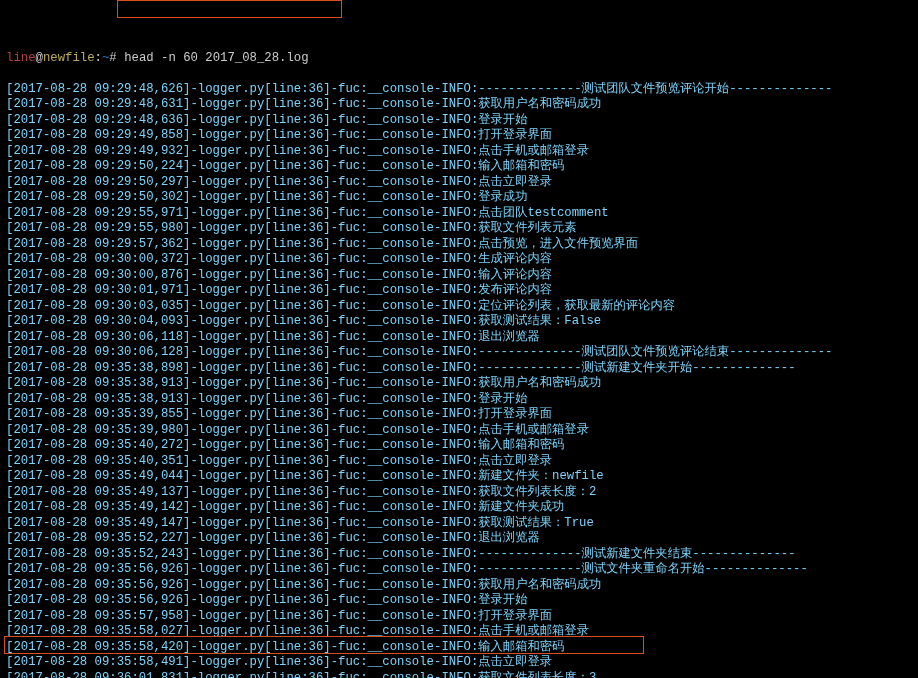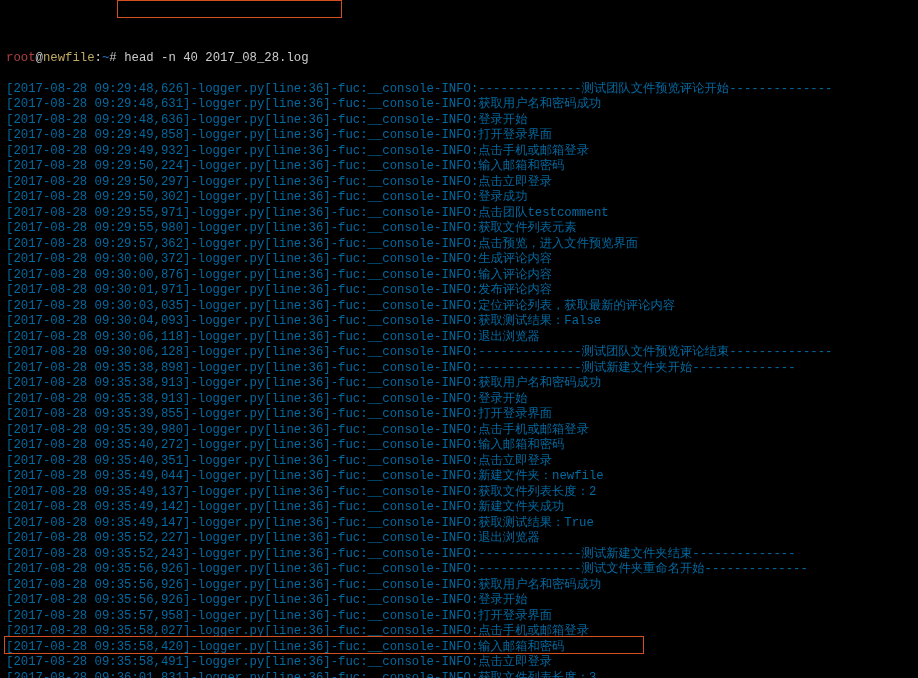--- a/index.html
+++ b/index.html
@@ -19,21 +19,21 @@
     white-space: pre;
     position: relative;
   }
   .prompt-user { color: #b04040; }
   .prompt-at { color: #cccccc; }
   .prompt-host { color: #c0aa60; }
   .prompt-colon { color: #cccccc; }
   .prompt-path { color: #3070c0; }
   .prompt-hash { color: #cccccc; }
   .cmd { color: #cccccc; }
-  .logline { color: #0369a1; }
+  .logline { color: #7dd3fc; }
   .box1 {
     position: absolute;
     border: 1.5px solid #d55020;
     left: 117px;
     top: 0px;
     width: 223px;
     height: 16px;
     pointer-events: none;
   }
   .box2 {
@@ -45,17 +45,17 @@
     height: 16px;
     pointer-events: none;
   }
 </style>
 </head>
 <body>
 
 <div class="terminal">
 <div class="box1"></div>
 <div class="box2"></div>
-<div><span class="prompt-user">root</span><span class="prompt-at">@</span><span class="prompt-host">newfile</span><span class="prompt-colon">:</span><span class="prompt-path">~</span><span class="prompt-hash"># </span><span class="cmd">head -n 40 2017_08_28.log</span></div>
+<div><span class="prompt-user">line</span><span class="prompt-at">@</span><span class="prompt-host">newfile</span><span class="prompt-colon">:</span><span class="prompt-path">~</span><span class="prompt-hash"># </span><span class="cmd">head -n 60 2017_08_28.log</span></div>
 <div id="log-container"><div class="logline">[2017-08-28 09:29:48,626]-logger.py[line:36]-fuc:__console-INFO:--------------测试团队文件预览评论开始--------------</div><div class="logline">[2017-08-28 09:29:48,631]-logger.py[line:36]-fuc:__console-INFO:获取用户名和密码成功</div><div class="logline">[2017-08-28 09:29:48,636]-logger.py[line:36]-fuc:__console-INFO:登录开始</div><div class="logline">[2017-08-28 09:29:49,858]-logger.py[line:36]-fuc:__console-INFO:打开登录界面</div><div class="logline">[2017-08-28 09:29:49,932]-logger.py[line:36]-fuc:__console-INFO:点击手机或邮箱登录</div><div class="logline">[2017-08-28 09:29:50,224]-logger.py[line:36]-fuc:__console-INFO:输入邮箱和密码</div><div class="logline">[2017-08-28 09:29:50,297]-logger.py[line:36]-fuc:__console-INFO:点击立即登录</div><div class="logline">[2017-08-28 09:29:50,302]-logger.py[line:36]-fuc:__console-INFO:登录成功</div><div class="logline">[2017-08-28 09:29:55,971]-logger.py[line:36]-fuc:__console-INFO:点击团队testcomment</div><div class="logline">[2017-08-28 09:29:55,980]-logger.py[line:36]-fuc:__console-INFO:获取文件列表元素</div><div class="logline">[2017-08-28 09:29:57,362]-logger.py[line:36]-fuc:__console-INFO:点击预览，进入文件预览界面</div><div class="logline">[2017-08-28 09:30:00,372]-logger.py[line:36]-fuc:__console-INFO:生成评论内容</div><div class="logline">[2017-08-28 09:30:00,876]-logger.py[line:36]-fuc:__console-INFO:输入评论内容</div><div class="logline">[2017-08-28 09:30:01,971]-logger.py[line:36]-fuc:__console-INFO:发布评论内容</div><div class="logline">[2017-08-28 09:30:03,035]-logger.py[line:36]-fuc:__console-INFO:定位评论列表，获取最新的评论内容</div><div class="logline">[2017-08-28 09:30:04,093]-logger.py[line:36]-fuc:__console-INFO:获取测试结果：False</div><div class="logline">[2017-08-28 09:30:06,118]-logger.py[line:36]-fuc:__console-INFO:退出浏览器</div><div class="logline">[2017-08-28 09:30:06,128]-logger.py[line:36]-fuc:__console-INFO:--------------测试团队文件预览评论结束--------------</div><div class="logline">[2017-08-28 09:35:38,898]-logger.py[line:36]-fuc:__console-INFO:--------------测试新建文件夹开始--------------</div><div class="logline">[2017-08-28 09:35:38,913]-logger.py[line:36]-fuc:__console-INFO:获取用户名和密码成功</div><div class="logline">[2017-08-28 09:35:38,913]-logger.py[line:36]-fuc:__console-INFO:登录开始</div><div class="logline">[2017-08-28 09:35:39,855]-logger.py[line:36]-fuc:__console-INFO:打开登录界面</div><div class="logline">[2017-08-28 09:35:39,980]-logger.py[line:36]-fuc:__console-INFO:点击手机或邮箱登录</div><div class="logline">[2017-08-28 09:35:40,272]-logger.py[line:36]-fuc:__console-INFO:输入邮箱和密码</div><div class="logline">[2017-08-28 09:35:40,351]-logger.py[line:36]-fuc:__console-INFO:点击立即登录</div><div class="logline">[2017-08-28 09:35:49,044]-logger.py[line:36]-fuc:__console-INFO:新建文件夹：newfile</div><div class="logline">[2017-08-28 09:35:49,137]-logger.py[line:36]-fuc:__console-INFO:获取文件列表长度：2</div><div class="logline">[2017-08-28 09:35:49,142]-logger.py[line:36]-fuc:__console-INFO:新建文件夹成功</div><div class="logline">[2017-08-28 09:35:49,147]-logger.py[line:36]-fuc:__console-INFO:获取测试结果：True</div><div class="logline">[2017-08-28 09:35:52,227]-logger.py[line:36]-fuc:__console-INFO:退出浏览器</div><div class="logline">[2017-08-28 09:35:52,243]-logger.py[line:36]-fuc:__console-INFO:--------------测试新建文件夹结束--------------</div><div class="logline">[2017-08-28 09:35:56,926]-logger.py[line:36]-fuc:__console-INFO:--------------测试文件夹重命名开始--------------</div><div class="logline">[2017-08-28 09:35:56,926]-logger.py[line:36]-fuc:__console-INFO:获取用户名和密码成功</div><div class="logline">[2017-08-28 09:35:56,926]-logger.py[line:36]-fuc:__console-INFO:登录开始</div><div class="logline">[2017-08-28 09:35:57,958]-logger.py[line:36]-fuc:__console-INFO:打开登录界面</div><div class="logline">[2017-08-28 09:35:58,027]-logger.py[line:36]-fuc:__console-INFO:点击手机或邮箱登录</div><div class="logline">[2017-08-28 09:35:58,420]-logger.py[line:36]-fuc:__console-INFO:输入邮箱和密码</div><div class="logline">[2017-08-28 09:35:58,491]-logger.py[line:36]-fuc:__console-INFO:点击立即登录</div><div class="logline">[2017-08-28 09:36:01,831]-logger.py[line:36]-fuc:__console-INFO:获取文件列表长度：3</div></div>
 
 
 </div>
 
 </body></html>

